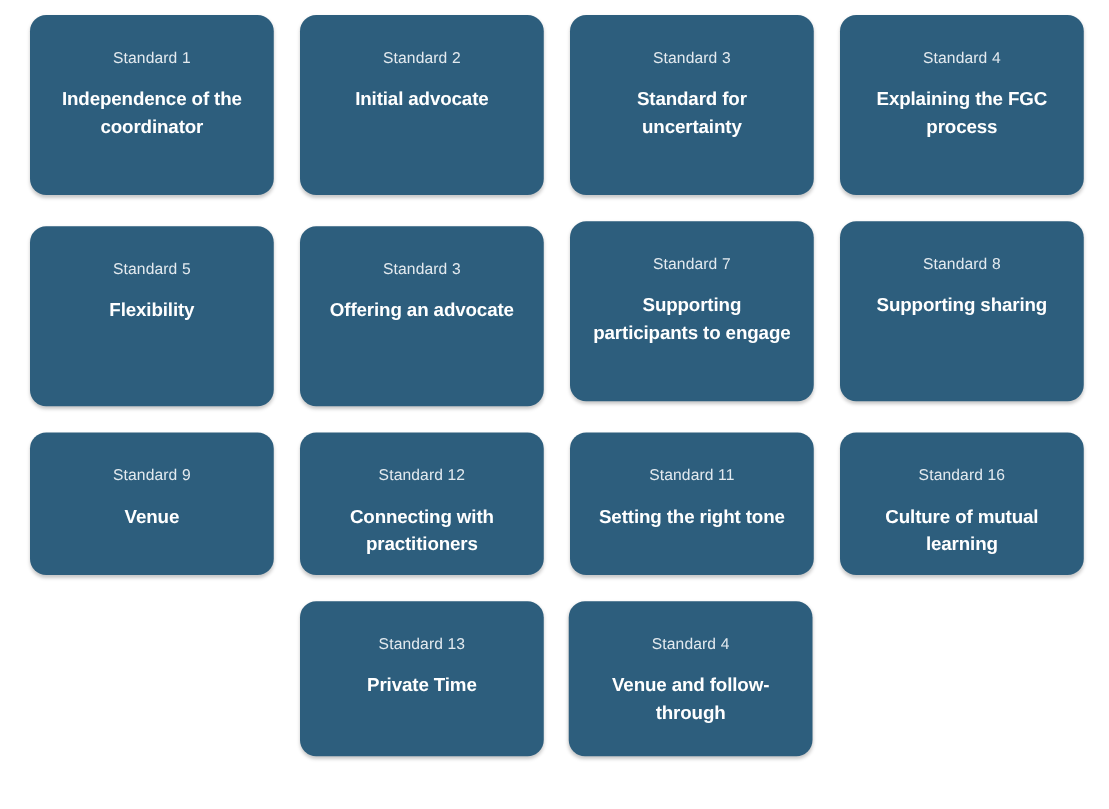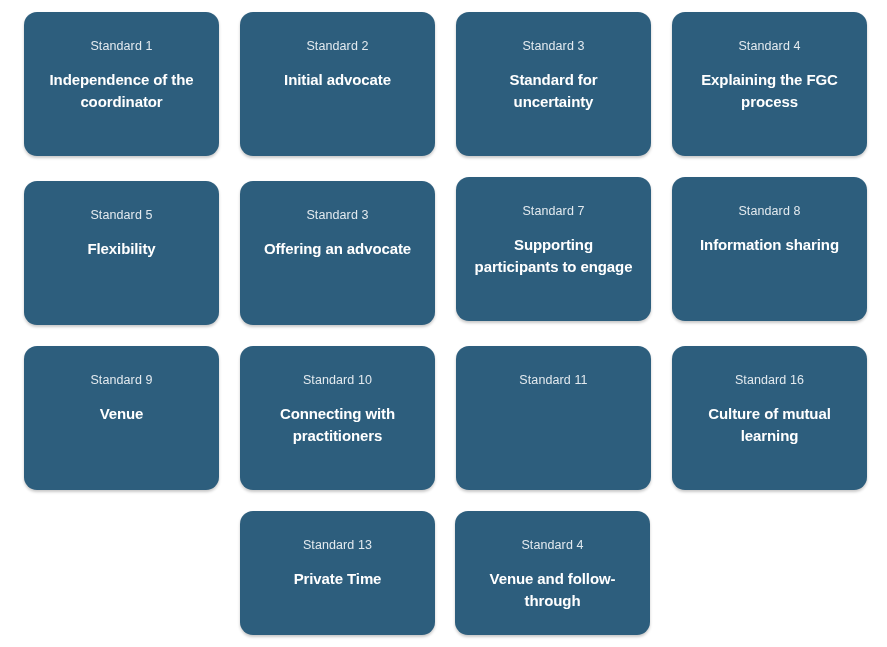--- a/index.html
+++ b/index.html
@@ -47,21 +47,21 @@
     flex-direction: column;
     align-items: center;
     justify-content: flex-start;
     padding: 26px 14px 14px 14px;
     text-align: center;
     color: #ffffff;
   }
 
   .row-1 .standard-card { height: 144px; }
   .row-2 .standard-card { height: 144px; }
-  .row-3 .standard-card { height: 144px; }
+  .row-3 .standard-card { height: 114px; }
   .row-4 .standard-card { height: 124px; }
 
   .row-2 .card-col-1,
   .row-2 .card-col-2 {
     margin-top: 4px;
   }
 
   .card-eyebrow {
     font-size: 12.5px;
     font-weight: 400;
@@ -117,35 +117,36 @@
     <div class="standard-card card-col-2">
       <div class="card-eyebrow">Standard 3</div>
       <div class="card-title">Offering an advocate</div>
     </div>
     <div class="standard-card card-col-3">
       <div class="card-eyebrow">Standard 7</div>
       <div class="card-title">Supporting participants to engage</div>
     </div>
     <div class="standard-card card-col-4">
       <div class="card-eyebrow">Standard 8</div>
-      <div class="card-title">Information sharing</div>
+      <div class="card-title">Supporting sharing</div>
     </div>
   </div>
 
   <div class="grid-row row-3">
     <div class="standard-card card-col-1">
       <div class="card-eyebrow">Standard 9</div>
       <div class="card-title">Venue</div>
     </div>
     <div class="standard-card card-col-2">
-      <div class="card-eyebrow">Standard 10</div>
+      <div class="card-eyebrow">Standard 12</div>
       <div class="card-title">Connecting with practitioners</div>
     </div>
     <div class="standard-card card-col-3">
       <div class="card-eyebrow">Standard 11</div>
+      <div class="card-title">Setting the right tone</div>
     </div>
     <div class="standard-card card-col-4">
       <div class="card-eyebrow">Standard 16</div>
       <div class="card-title">Culture of mutual learning</div>
     </div>
   </div>
 
   <div class="grid-row row-4 row-centered">
     <div class="standard-card card-col-2">
       <div class="card-eyebrow">Standard 13</div>

